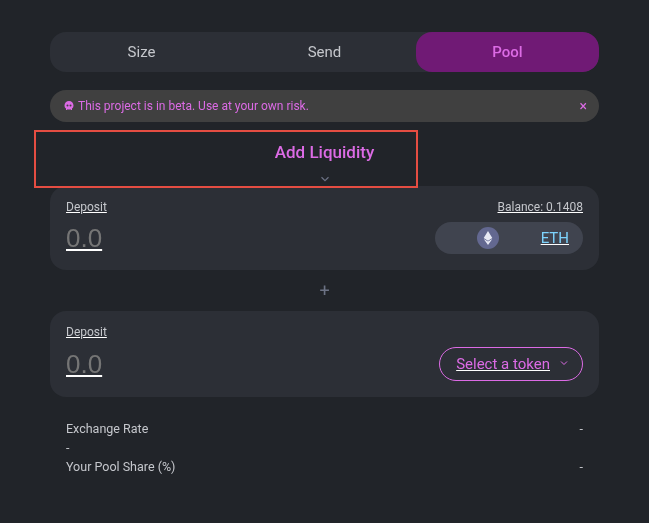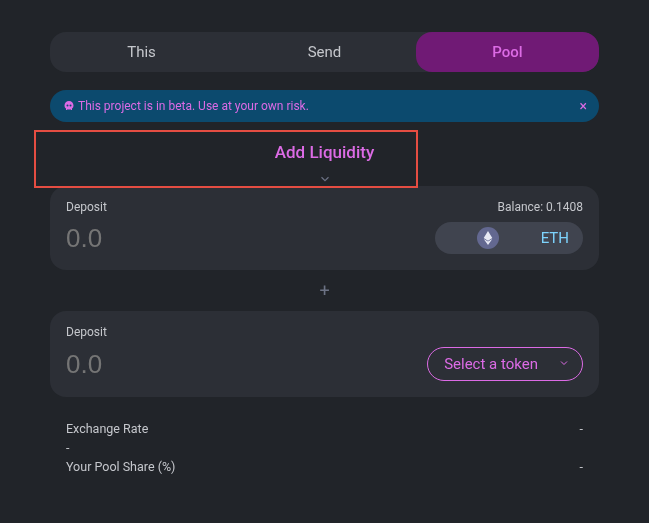--- a/index.html
+++ b/index.html
@@ -28,21 +28,21 @@
     cursor: pointer;
   }
   .tab.active {
     background: #701a75;
     color: #dc6be5;
     border-radius: 16px;
     font-weight: 500;
   }
   .warning {
     margin-top: 18px;
-    background: #0c4a6e;
+    background: #404040;
     border-radius: 16px;
     height: 32px;
     display: flex;
     align-items: center;
     padding: 0 12px;
     position: relative;
   }
   .warning .skull {
     width: 14px; height: 14px;
     margin-right: 2px;
@@ -77,20 +77,21 @@
   .chevron-down {
     width:14px;height:14px;
     display:flex;align-items:center;justify-content:center;
     cursor:pointer;
   }
   .chevron-down svg { stroke:#6c7284; fill:none; stroke-width:2; }
   .deposit-card {
     background:#2c2f36;
     border-radius:16px;
     padding:14px 16px 16px 16px;
+    text-decoration:underline;
   }
   .deposit-top {
     display:flex; justify-content:space-between;
     font-size:12px; color:#c5c7cc;
     margin-bottom:8px;
   }
   .deposit-bottom {
     display:flex; justify-content:space-between; align-items:center;
   }
   .amount-input {
@@ -117,42 +118,42 @@
   .plus-row {
     text-align:center;
     color:#6c7284;
     padding:10px 0;
     font-size:18px;
   }
   .select-pill {
     border:1px solid #dc6be5;
     border-radius:18px;
     height:34px;
-    display:flex;align-items:center;gap:20px;
+    display:flex;align-items:center;gap:8px;
     padding:0 12px 0 16px;
     cursor:pointer;
   }
   .select-pill span { color:#dc6be5; font-size:15px; }
   .select-pill .chev svg { stroke:#dc6be5; fill:none; stroke-width:2; width:12px;height:12px; }
   .info-rows {
     margin-top:22px;
     padding:0 16px 18px 16px;
   }
   .info-row {
     display:flex; justify-content:space-between;
     font-size:12.5px; color:#c5c7cc;
     line-height:19px;
   }
   .info-row .val { color:#c5c7cc; }
 </style>
 </head>
 <body>
 
 <div class="tabs">
-  <div class="tab">This</div>
+  <div class="tab">Size</div>
   <div class="tab">Send</div>
   <div class="tab active">Pool</div>
 </div>
 
 <div class="warning">
   <span class="skull">
     <svg viewBox="0 0 24 24">
         <path d="M12 2C7 2 3 6 3 11c0 3 1.5 5 3 6v3h3v-2h2v2h2v-2h2v2h3v-3c1.5-1 3-3 3-6 0-5-4-9-9-9zm-3 11a2 2 0 110-4 2 2 0 010 4zm6 0a2 2 0 110-4 2 2 0 010 4z"></path>
       </svg>
   </span>

